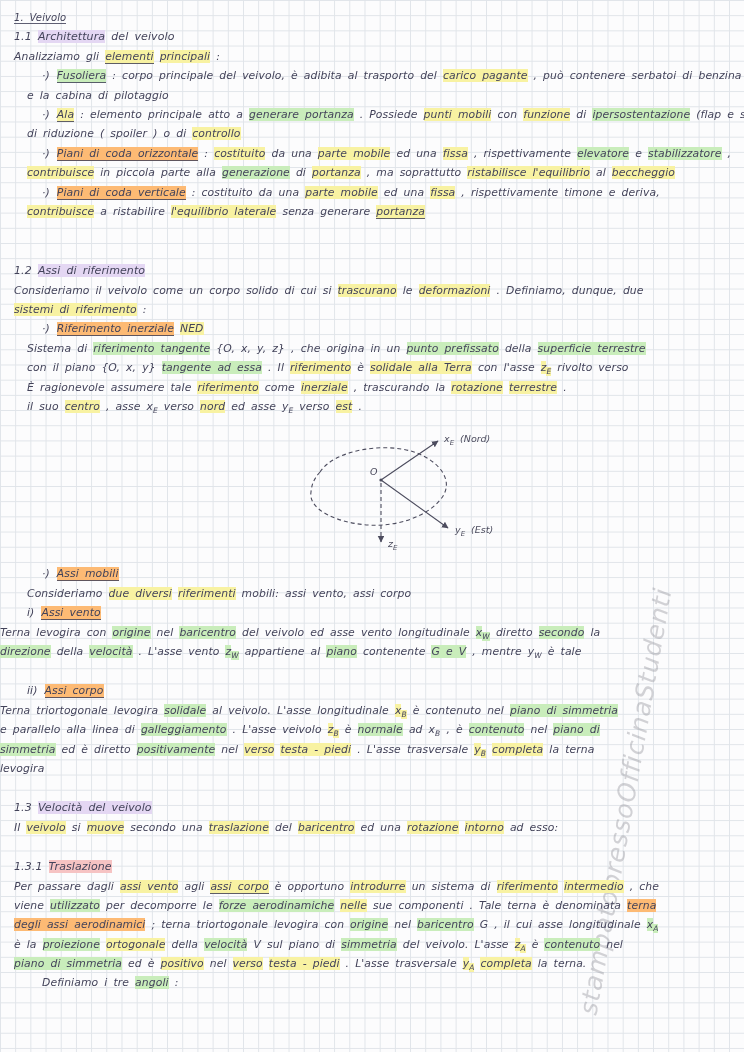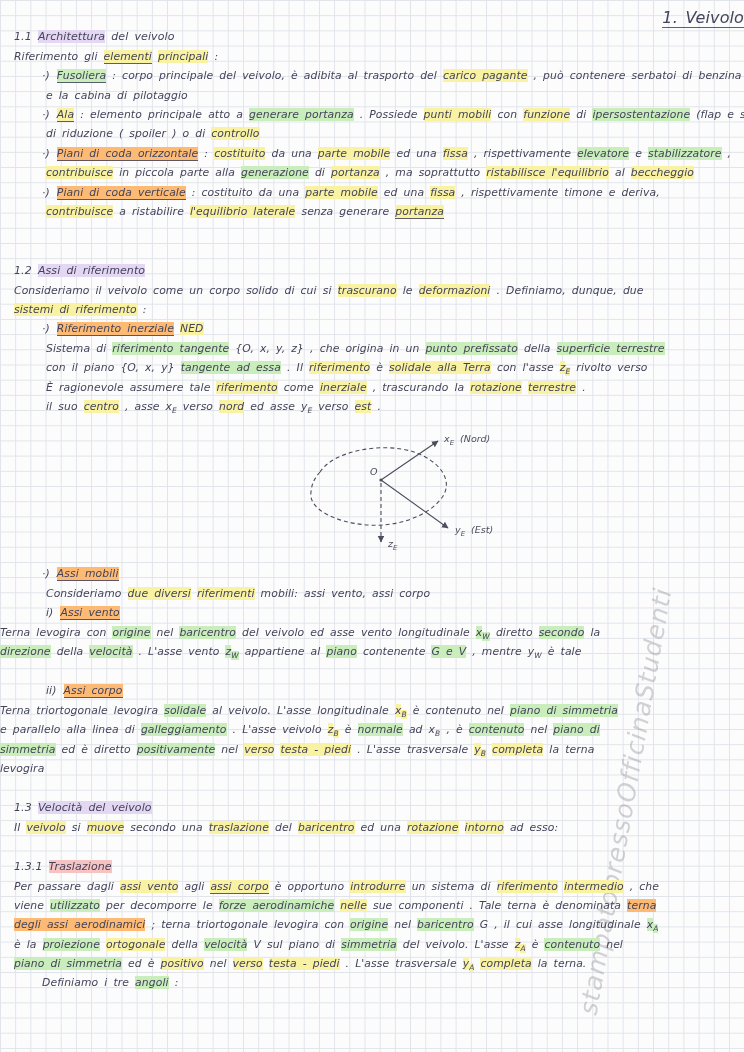--- a/index.html
+++ b/index.html
@@ -9,25 +9,25 @@
     background-image:
       linear-gradient(#e0e4e9 1px, transparent 1px),
       linear-gradient(90deg, #e0e4e9 1px, transparent 1px);
     background-size:15.2px 15.2px;
     font-family:"DejaVu Sans", sans-serif;
     font-style:italic;
     color:#43435a;
   }
   #page{position:relative;padding-top:8px;z-index:2;}
   .line{height:19.4px;line-height:19.4px;font-size:10.8px;white-space:nowrap;letter-spacing:.1px;word-spacing:2.5px;}
-  .title{text-align:right;font-size:16px;}
+  .title{text-align:left;font-size:10px;}
   .h2{font-size:11px;}
   .ind0{margin-left:14px;}
   .ind1{margin-left:42px;}
-  .ind2{margin-left:46px;}
+  .ind2{margin-left:27px;}
   .ind3{}
   .marker{display:inline-block;margin-right:7px;}
   .seg{}
   sub{font-size:7.5px;font-style:italic;}
   .u{border-bottom:1px solid rgba(67,67,90,.85);}
   .hl-y{background:#f8f2a2;}
   .hl-g{background:#c9edbb;}
   .hl-b{background:#fdba74;}
   .hl-p{background:#f6c3c3;}
   .hl-l{background:#e4d7f3;}
@@ -46,21 +46,21 @@
 </style>
 </head>
 <body>
 
 <div id="watermark">stampatopressoOfficinaStudenti</div>
 
 <div id="page">
   <div id="notes-top">
       <div class="line title ind0"><span class="seg u">1. Veivolo</span></div>
       <div class="line h2 ind0"><span class="seg">1.1 </span><span class="seg hl-l">Architettura</span><span class="seg"> del veivolo</span></div>
-      <div class="line line ind0"><span class="seg">Riferimento gli </span><span class="seg hl-y u">elementi</span><span class="seg"> </span><span class="seg hl-y">principali</span><span class="seg"> :</span></div>
+      <div class="line line ind0"><span class="seg">Analizziamo gli </span><span class="seg hl-y u">elementi</span><span class="seg"> </span><span class="seg hl-y">principali</span><span class="seg"> :</span></div>
       <div class="line line ind1"><span class="marker">·)</span><span class="seg hl-g u">Fusoliera</span><span class="seg"> : corpo principale del veivolo, è adibita al trasporto del </span><span class="seg hl-y">carico pagante</span><span class="seg"> , può contenere serbatoi di benzina</span></div>
       <div class="line line ind2"><span class="seg">e la cabina di pilotaggio</span></div>
       <div class="line line ind1"><span class="marker">·)</span><span class="seg hl-y u">Ala</span><span class="seg"> : elemento principale atto a </span><span class="seg hl-g">generare portanza</span><span class="seg"> . Possiede </span><span class="seg hl-y">punti mobili</span><span class="seg"> con </span><span class="seg hl-y">funzione</span><span class="seg"> di </span><span class="seg hl-g">ipersostentazione</span><span class="seg"> (flap e slat),</span></div>
       <div class="line line ind2"><span class="seg">di riduzione ( spoiler ) o di </span><span class="seg hl-y">controllo</span></div>
       <div class="line line ind1"><span class="marker">·)</span><span class="seg hl-b u">Piani di coda orizzontale</span><span class="seg"> : </span><span class="seg hl-y">costituito</span><span class="seg"> da una </span><span class="seg hl-y">parte mobile</span><span class="seg"> ed una </span><span class="seg hl-y">fissa</span><span class="seg"> , rispettivamente </span><span class="seg hl-g">elevatore</span><span class="seg"> e </span><span class="seg hl-g">stabilizzatore</span><span class="seg"> ,</span></div>
       <div class="line line ind2"><span class="seg hl-y">contribuisce</span><span class="seg"> in piccola parte alla </span><span class="seg hl-g">generazione</span><span class="seg"> di </span><span class="seg hl-y">portanza</span><span class="seg"> , ma soprattutto </span><span class="seg hl-y">ristabilisce l'equilibrio</span><span class="seg"> al </span><span class="seg hl-y">beccheggio</span></div>
       <div class="line line ind1"><span class="marker">·)</span><span class="seg hl-b u">Piani di coda verticale</span><span class="seg"> : costituito da una </span><span class="seg hl-y">parte mobile</span><span class="seg"> ed una </span><span class="seg hl-y">fissa</span><span class="seg"> , rispettivamente timone e deriva,</span></div>
       <div class="line line ind2"><span class="seg hl-y">contribuisce</span><span class="seg"> a ristabilire </span><span class="seg hl-y">l'equilibrio laterale</span><span class="seg"> senza generare </span><span class="seg hl-y u">portanza</span></div>
       <div class="gap" style="height: 40px;"></div>
       <div class="line h2 ind0"><span class="seg">1.2 </span><span class="seg hl-l">Assi di riferimento</span></div>

